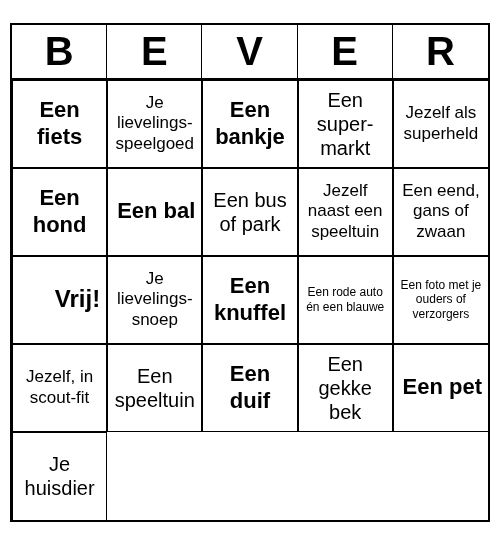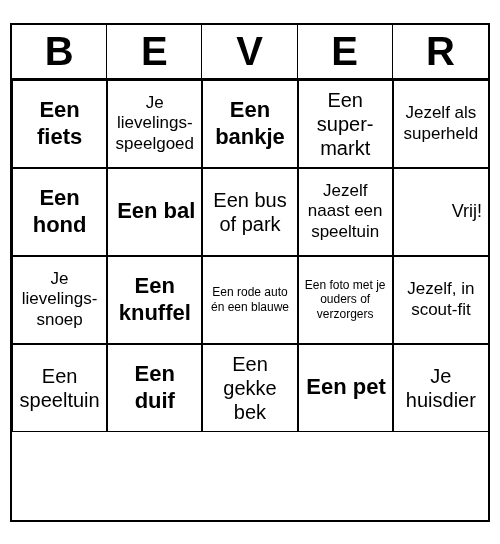--- a/index.html
+++ b/index.html
@@ -62,22 +62,22 @@
     .cell-text.medium {
       font-size: 20px;
     }
     .cell-text.small {
       font-size: 17px;
     }
     .cell-text.xsmall {
       font-size: 12px;
     }
     .free-cell {
-      font-size: 18px;
-      font-weight: normal;
+      font-size: 24px;
+      font-weight: bold;
       margin-left: 11px;
     }
   </style>
 </head>
 <body>
 
 <div class="bingo-card">
   <div class="bingo-header">
   <div class="bingo-header-cell">B</div>
       <div class="bingo-header-cell">E</div>
@@ -107,20 +107,23 @@
       <div class="bingo-cell">
         <span class="cell-text large">Een bal</span>
       </div>
       <div class="bingo-cell">
         <span class="cell-text medium">Een bus of park</span>
       </div>
       <div class="bingo-cell">
         <span class="cell-text small">Jezelf naast een speeltuin</span>
       </div>
       <div class="bingo-cell">
+        <span class="cell-text small">Een eend, gans of zwaan</span>
+      </div>
+      <div class="bingo-cell">
         <span class="cell-text free-cell">Vrij!</span>
       </div>
       <div class="bingo-cell">
         <span class="cell-text small">Je lievelings-snoep</span>
       </div>
       <div class="bingo-cell">
         <span class="cell-text large">Een knuffel</span>
       </div>
       <div class="bingo-cell">
         <span class="cell-text xsmall">Een rode auto én een blauwe</span>

